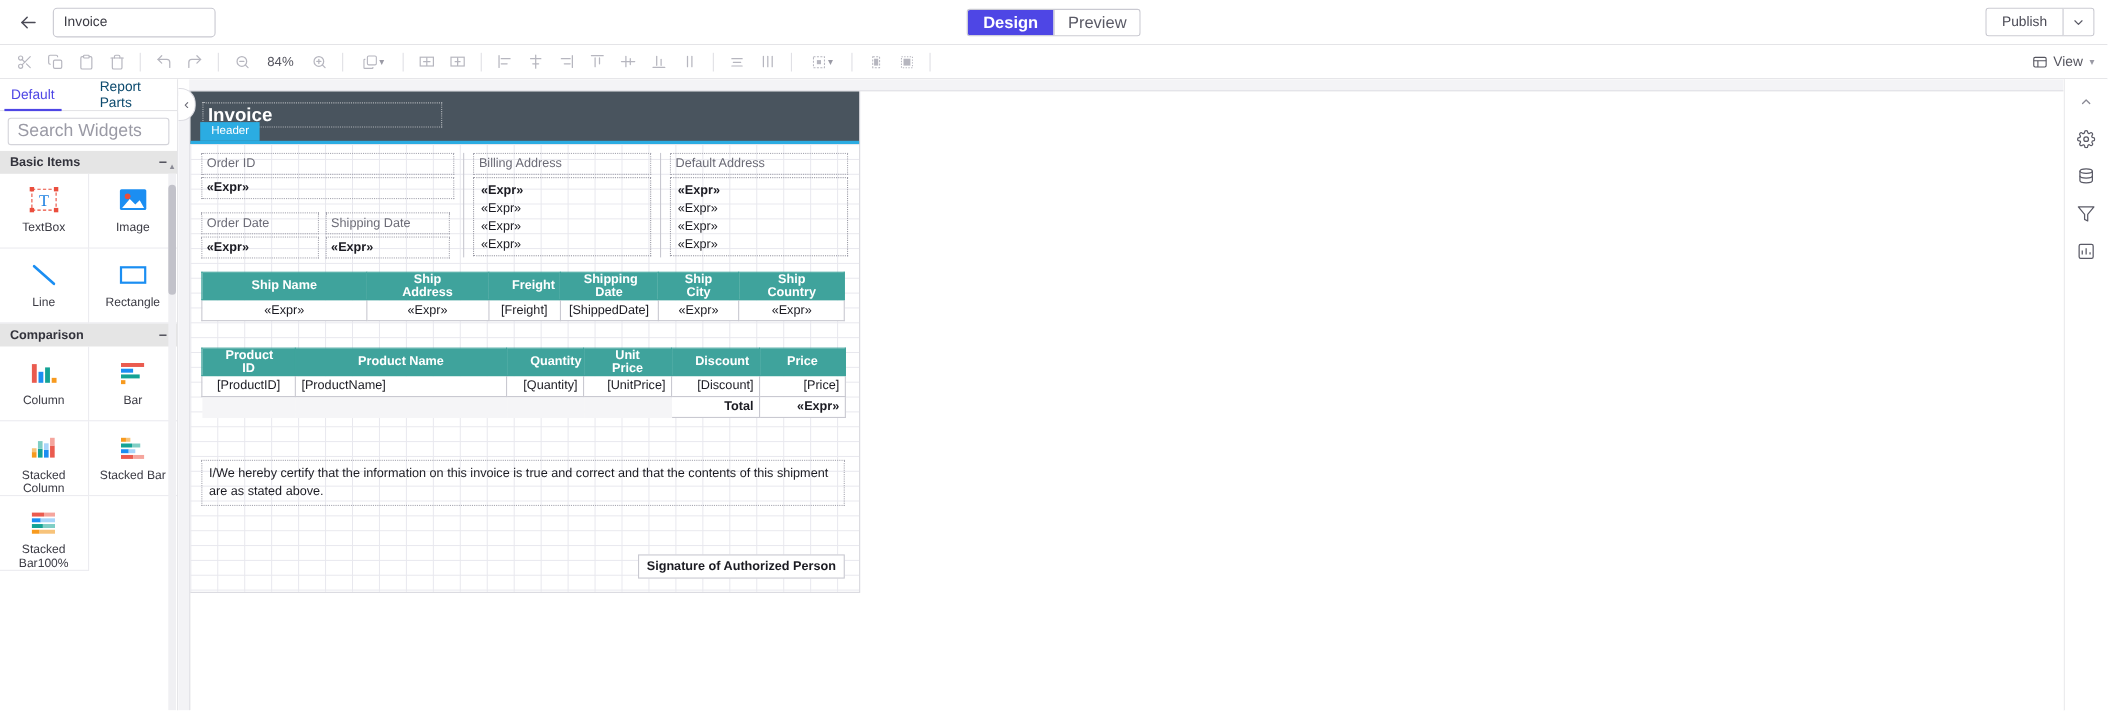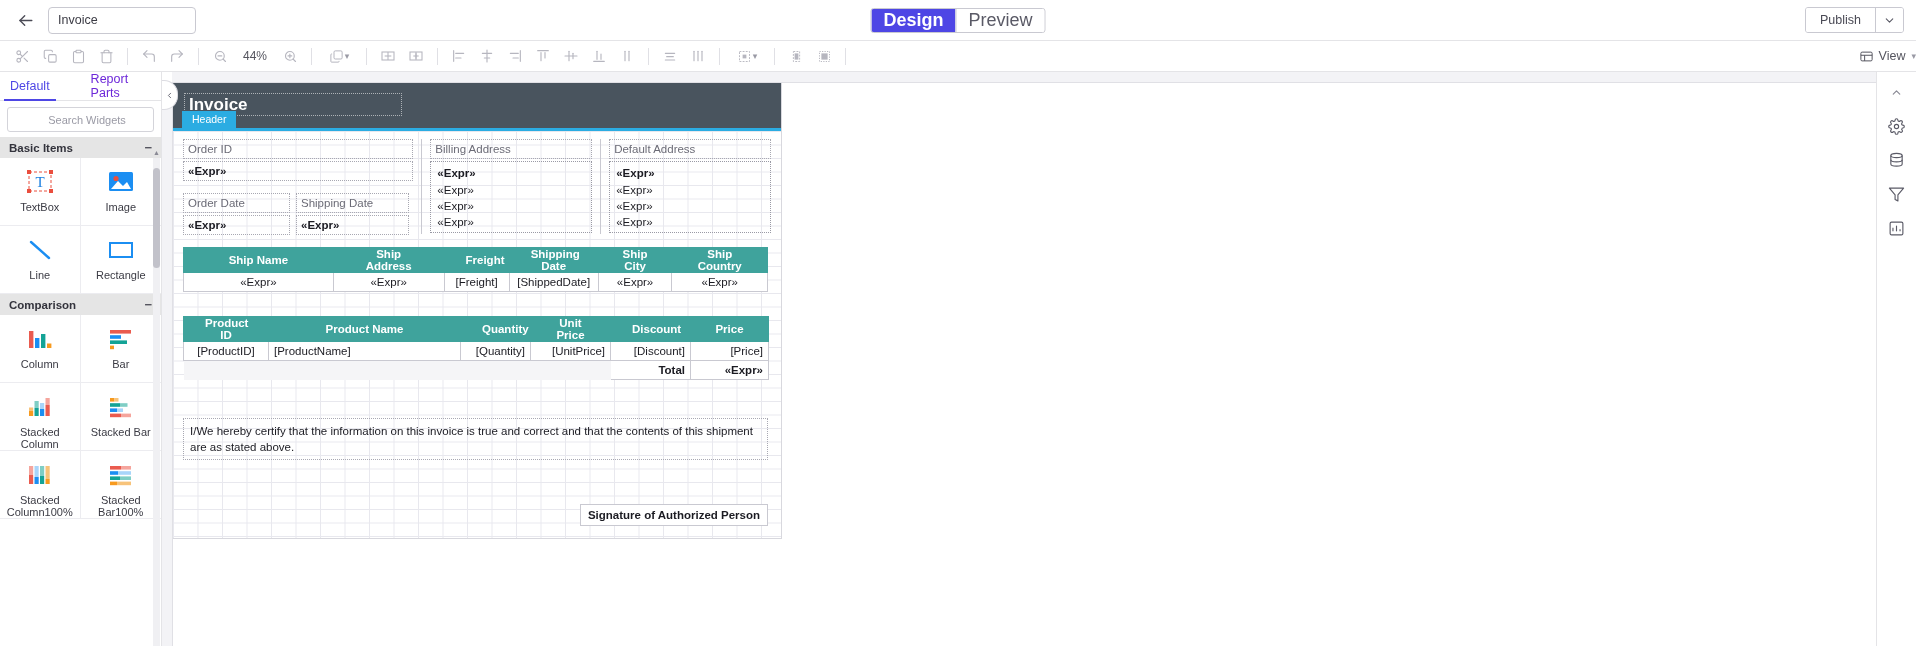--- a/index.html
+++ b/index.html
@@ -29,21 +29,21 @@
     padding: 0 9px; font-size: 12.5px; color: #3b3b44;
     font-family: "Liberation Sans", sans-serif; background: #fff;
   }
   .mode-toggle {
     position: absolute; left: 50%; transform: translateX(-50%);
     display: flex; height: 25px; border-radius: 3px; overflow: hidden;
     border: 1px solid #c9c9d1;
   }
   .mode-btn {
     min-width: 78px; display: flex; align-items: center; justify-content: center;
-    font-size: 18px; cursor: pointer; background: #fff; color: #5a5a66;
+    font-size: 15px; cursor: pointer; background: #fff; color: #5a5a66;
     padding: 0 12px; border: none; font-family: "Liberation Sans", sans-serif;
   }
   .mode-btn.active { background: #4e46e5; color: #fff; font-weight: bold; }
   .mode-btn + .mode-btn { border-left: 1px solid #c9c9d1; }
   .topbar-right { margin-left: auto; display: flex; align-items: center; margin-right: 12px; }
   .publish-group { display: flex; height: 26px; border: 1px solid #c9c9d1; border-radius: 3px; overflow: hidden; }
   .publish-btn {
     padding: 0 14px; display: flex; align-items: center; justify-content: center;
     font-size: 12.5px; color: #4a4a55; background: #fff; cursor: pointer;
     font-family: "Liberation Sans", sans-serif; border: none;
@@ -63,51 +63,51 @@
     width: 28px; height: 23px; display: flex; align-items: center; justify-content: center;
     cursor: pointer; border-radius: 3px; color: #b6b6bf; flex: 0 0 auto;
   }
   .tb-wide { width: 40px; }
   .tb-sep { width: 1px; height: 17px; background: #e0e0e5; margin: 0 7px; flex: 0 0 1px; }
   .tb-zoom-label {
     font-size: 12px; color: #55555f; width: 42px; text-align: center;
     flex: 0 0 auto; user-select: none;
   }
   .toolbar-right {
-    margin-left: auto; display: flex; align-items: center; 
+    margin-left: auto; display: flex; align-items: center; margin-right: 12px;
     font-size: 12.5px; color: #55555f; gap: 5px; cursor: pointer;
   }
   .caret-mini { font-size: 9px; color: #9a9aa5; margin-left: 1px; }
 
   
   .body { flex: 1; display: flex; min-height: 0; position: relative; background: #fff; }
 
   
   .leftpanel {
     width: 162px; flex: 0 0 162px; border-right: 1px solid #e4e4e7;
     display: flex; flex-direction: column; background: #fff; min-height: 0;
   }
   .lp-tabs { display: flex; height: 29px; flex: 0 0 29px; border-bottom: 1px solid #e4e4e7; gap: 21px; }
   .lp-tab {
     display: flex; align-items: center; justify-content: center; font-size: 12.5px;
-    color: #6d28d9; cursor: pointer; position: relative; padding: 0 10px;
+    color: #0c4a6e; cursor: pointer; position: relative; padding: 0 10px;
   }
   .lp-tab.active { color: #4e46e5; }
   .lp-tab.active::after {
     content: ""; position: absolute; left: 4px; right: 4px; bottom: -1px;
     height: 2px; background: #4e46e5;
   }
   .lp-search-wrap { padding: 6px 7px 5px 7px; flex: 0 0 auto; }
   .lp-search {
     position: relative; height: 25px; border: 1px solid #d4d4da; border-radius: 3px;
     display: flex; align-items: center; background: #fff;
   }
   .lp-search input {
-    border: none; outline: none; flex: 1; font-size: 11px; color: #3b3b44;
-    padding: 0 4px 0 8px; background: transparent; font-family: "Liberation Sans", sans-serif; text-align: center;
+    border: none; outline: none; flex: 1; font-size: 16px; color: #3b3b44;
+    padding: 0 4px 0 8px; background: transparent; font-family: "Liberation Sans", sans-serif;
   }
   .lp-search input::placeholder { color: #9a9aa5; }
   .lp-search .sicon { padding-right: 7px; display: flex; color: #70707c; cursor: pointer; }
   .lp-scroll { flex: 1; overflow: hidden; position: relative; min-height: 0; }
   .group-head {
     height: 21px; background: #e5e5e5; display: flex; align-items: center;
     justify-content: space-between; padding: 0 9px 0 9px; font-size: 11.5px;
     font-weight: bold; color: #33333c; cursor: pointer;
   }
   .group-head .minus { font-size: 13px; color: #55555f; line-height: 1; }
@@ -295,21 +295,21 @@
       </svg>
     </div>
     <div class="tb-sep"></div>
     <div class="tb-item" title="Zoom Out">
       <svg width="15" height="15" viewBox="0 0 24 24" fill="none" stroke="currentColor" stroke-width="1.8" stroke-linecap="round">
         <circle cx="11" cy="11" r="7"></circle>
           <line x1="20" y1="20" x2="16" y2="16"></line>
           <line x1="8" y1="11" x2="14" y2="11"></line>
       </svg>
     </div>
-    <div class="tb-zoom-label">44%</div>
+    <div class="tb-zoom-label">84%</div>
     <div class="tb-item" title="Zoom In">
       <svg width="15" height="15" viewBox="0 0 24 24" fill="none" stroke="currentColor" stroke-width="1.8" stroke-linecap="round">
         <circle cx="11" cy="11" r="7"></circle>
           <line x1="20" y1="20" x2="16" y2="16"></line>
         <line x1="8" y1="11" x2="14" y2="11"></line>
           <line x1="11" y1="8" x2="11" y2="14"></line>
       </svg>
     </div>
     <div class="tb-sep"></div>
     <div class="tb-item tb-wide" title="Group">
@@ -549,35 +549,20 @@
                 <rect x="8.5" y="5" width="4" height="3.6" fill="#f7c37a"></rect>
                 <rect x="4" y="10.2" width="10" height="3.6" fill="#14a396"></rect>
                 <rect x="14" y="10.2" width="7.5" height="3.6" fill="#7fcec5"></rect>
                 <rect x="4" y="15.4" width="7" height="3.6" fill="#1b8ef2"></rect>
                 <rect x="11" y="15.4" width="6" height="3.6" fill="#a8d5fa"></rect>
                 <rect x="4" y="20.6" width="11" height="3.6" fill="#ea5b4f"></rect>
                 <rect x="15" y="20.6" width="10" height="3.6" fill="#f5a59d"></rect>
               </svg>
             </div>
             <div class="wlabel">Stacked Bar</div>
-          </div>
-          <div class="wcell">
-            <div class="wicon">
-              <svg width="30" height="28" viewBox="0 0 30 28">
-                <rect x="4" y="14" width="4.2" height="9" fill="#ea5b4f"></rect>
-                <rect x="4" y="5" width="4.2" height="9" fill="#f5a59d"></rect>
-                <rect x="9.5" y="16" width="4.2" height="7" fill="#1b8ef2"></rect>
-                <rect x="9.5" y="5" width="4.2" height="11" fill="#a8d5fa"></rect>
-                <rect x="15" y="15" width="4.2" height="8" fill="#14a396"></rect>
-                <rect x="15" y="5" width="4.2" height="10" fill="#7fcec5"></rect>
-                <rect x="20.5" y="18" width="4.2" height="5" fill="#f79a1e"></rect>
-                <rect x="20.5" y="5" width="4.2" height="13" fill="#f7c37a"></rect>
-              </svg>
-            </div>
-            <div class="wlabel">Stacked Column100%</div>
           </div>
           <div class="wcell">
             <div class="wicon">
               <svg width="30" height="28" viewBox="0 0 30 28">
                 <rect x="4" y="5" width="11" height="3.6" fill="#ea5b4f"></rect>
                 <rect x="15" y="5" width="10" height="3.6" fill="#f5a59d"></rect>
                 <rect x="4" y="10.2" width="8" height="3.6" fill="#1b8ef2"></rect>
                 <rect x="12" y="10.2" width="13" height="3.6" fill="#a8d5fa"></rect>
                 <rect x="4" y="15.4" width="10" height="3.6" fill="#14a396"></rect>
                 <rect x="14" y="15.4" width="11" height="3.6" fill="#7fcec5"></rect>

